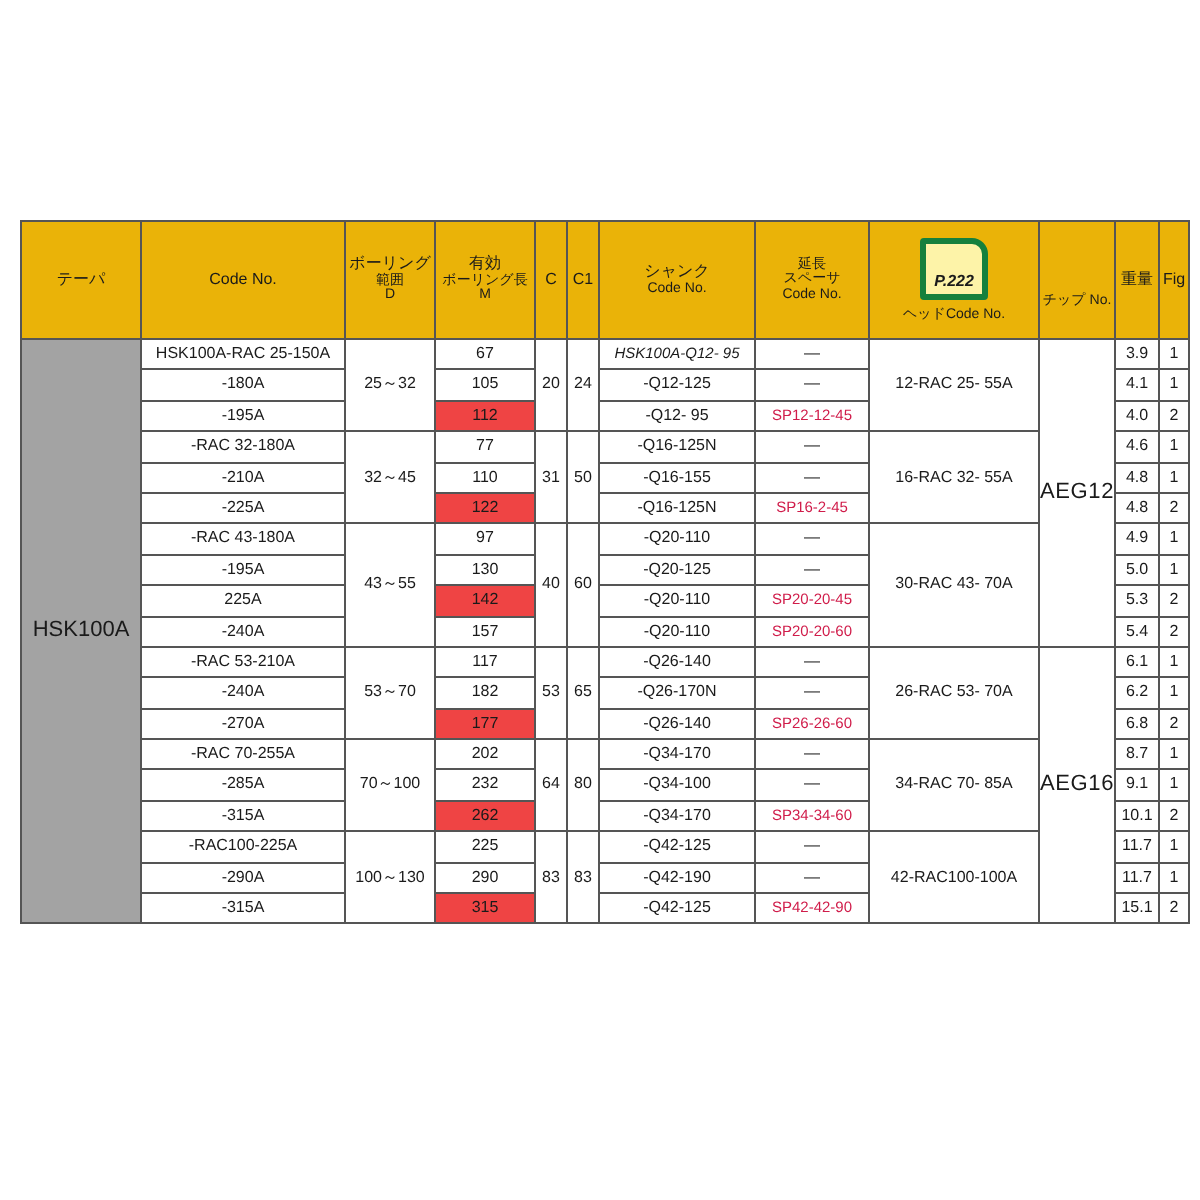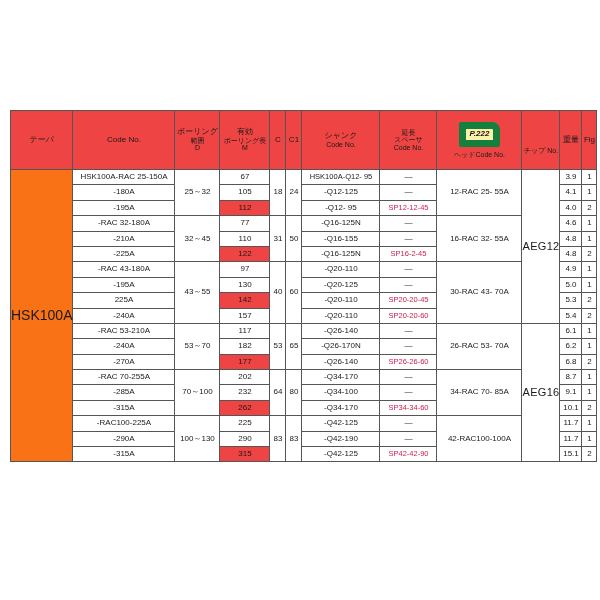--- a/index.html
+++ b/index.html
@@ -31,31 +31,31 @@
     border: 1px solid #555;
     padding: 0;
     text-align: center;
     vertical-align: middle;
     line-height: 1.05;
     font-weight: normal;
     white-space: nowrap;
   }
   
   .hd {
-    background: #ef4444;
+    background: #eab308;
     font-size: 8px;
     height: 58px;
   }
   .hd .sub {
     font-size: 7px;
     display: block;
   }
   .taper-cell {
-    background: #f97316;
-    font-size: 14px;
+    background: #a3a3a3;
+    font-size: 11px;
     font-weight: bold;
   }
   .rowh {
     height: 15.4px;
   }
   td.codeno {
     text-align: right;
     padding-right: 6px;
     font-size: 8px;
   }
@@ -64,40 +64,41 @@
   }
   .spacer {
     color: #d01c4a;
     font-size: 7.5px;
   }
   .dash {
     font-size: 8px;
   }
   .p222 {
     background: #fdf3a8;
-    border: 7px solid #15803d;
+    border: 3px solid #15803d;
     display: inline-block;
-    padding: 1px 4px 1px 4px;
+    padding: 15px 4px 1px 4px;
     font-size: 8px;
     font-weight: bold;
     font-style: italic;
     border-radius: 2px 8px 2px 2px;
   }
   .headcode {
     font-size: 8px;
   }
   .chipno {
     font-size: 11px;
     letter-spacing: 0.3px;
   }
   .fig, .wt {
     font-size: 8px;
   }
   .nowrapsmall {
     font-size: 7.5px;
+    font-style: italic;
   }
 </style>
 </head>
 <body>
 
 <div id="sheet">
   <table class="spec">
     <colgroup>
       <col style="width:60px">
       <col style="width:102px">
@@ -147,21 +148,21 @@
         <th class="hd">重量</th>
         <th class="hd">Fig</th>
       </tr>
     </thead>
     <tbody id="tbody">
         <tr class="rowh">
           <td class="taper-cell" rowspan="19">HSK100A</td>
           <td class="codeno">HSK100A-RAC 25-150A</td>
           <td rowspan="3">25～32</td>
           <td>67</td>
-          <td rowspan="3">18</td>
+          <td rowspan="3">20</td>
           <td rowspan="3">24</td>
           <td class="nowrapsmall">HSK100A-Q12- 95</td>
           <td class="dash">—</td>
           <td rowspan="3" class="headcode">12-RAC 25- 55A</td>
           <td rowspan="10" class="chipno">AEG12</td>
           <td class="wt">3.9</td>
           <td class="fig">1</td>
         </tr>
         <tr class="rowh">
           <td class="codeno">-180A</td>

